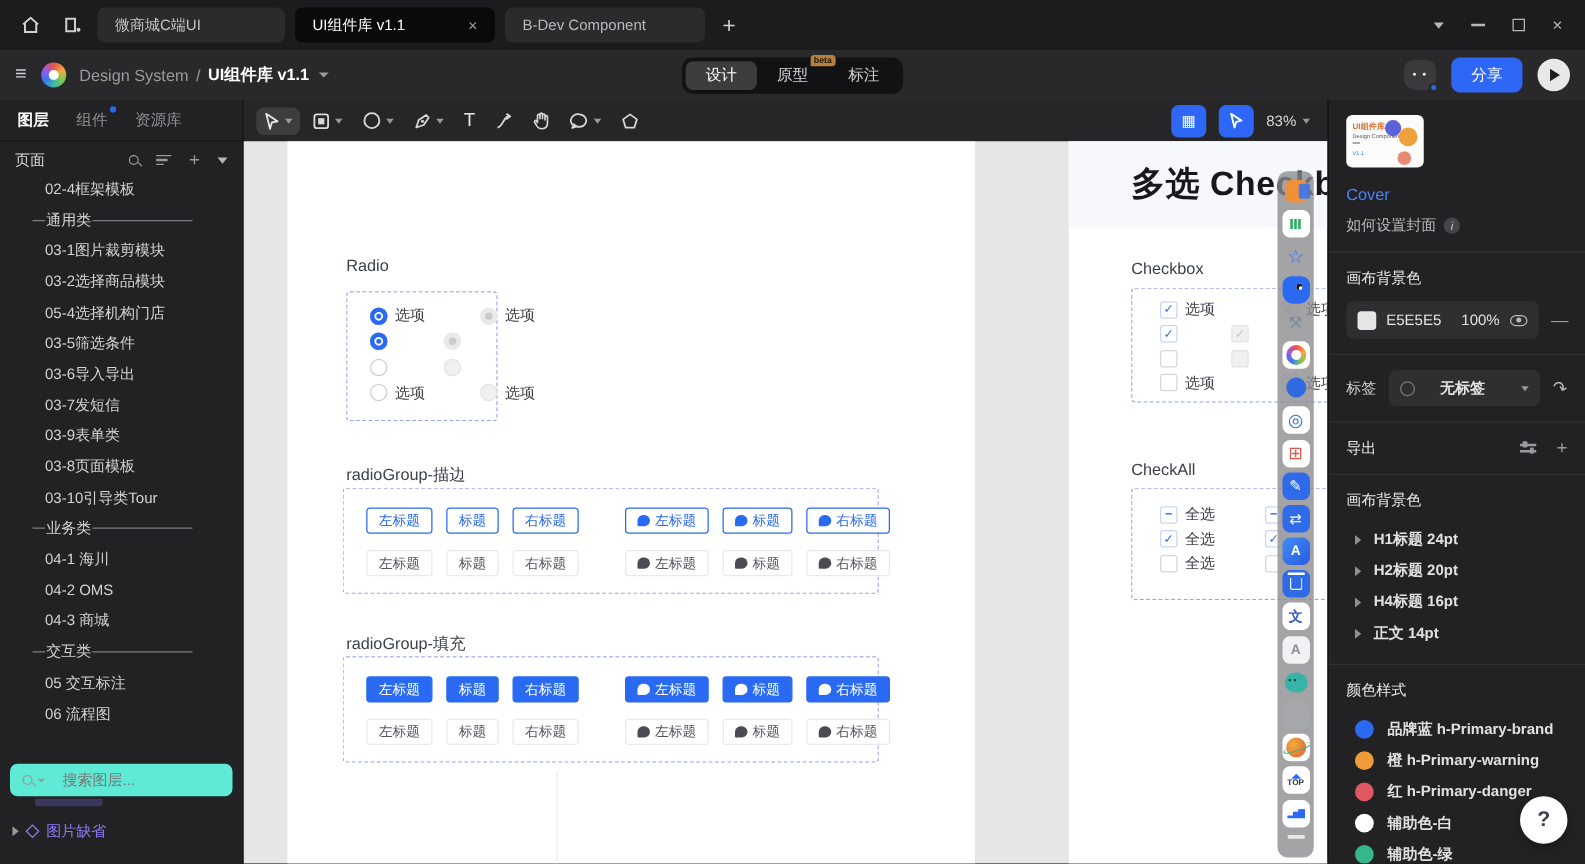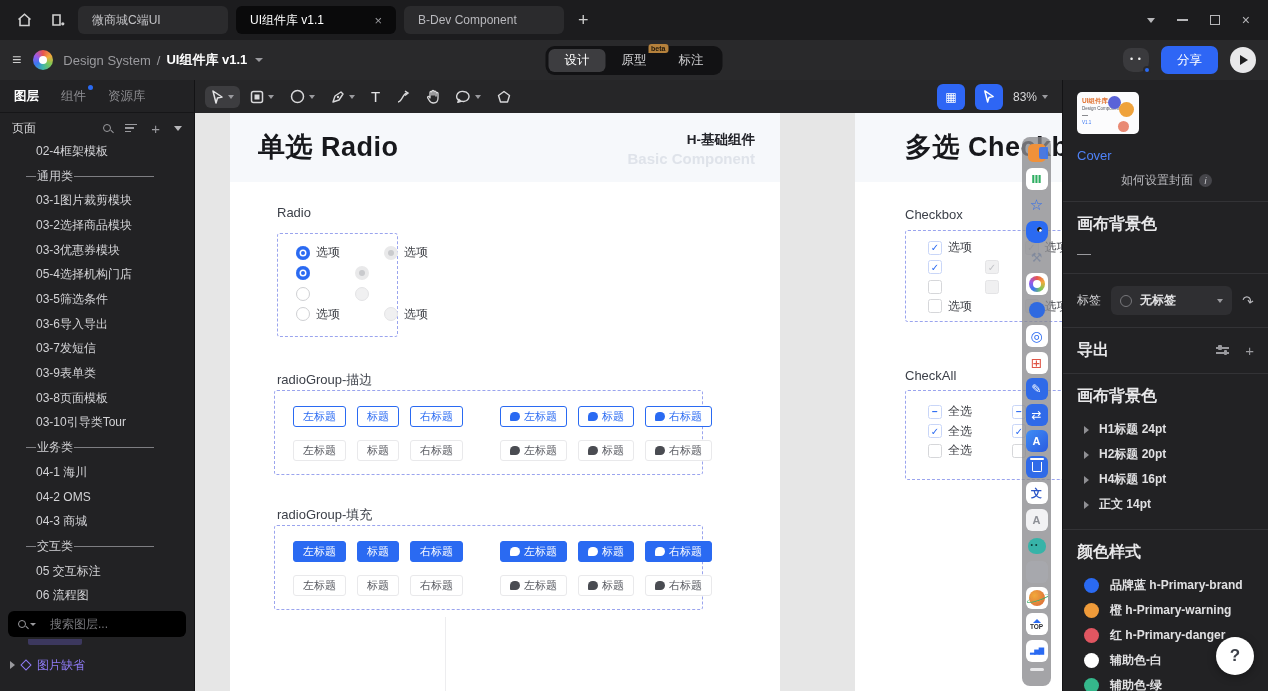--- a/index.html
+++ b/index.html
@@ -60,21 +60,21 @@
   .icon-lines { display:inline-block; width:12px; }
   .icon-lines i { display:block; height:1.4px; background:#9a9a9e; margin:2.2px 0; }
   .icon-lines i:nth-child(2){ width:9px; } .icon-lines i:nth-child(3){ width:6px; }
   .icon-plus { font-size:15px; line-height:1; }
   .pages-list { flex:1; overflow:hidden; padding-top:2px; }
   .page-item { height:24.7px; display:flex; align-items:center; padding-left:36px; color:#d3d3d6; font-size:12px; white-space:nowrap; }
   .page-item.cut { margin-top:-6px; }
   .page-divider { height:24.7px; display:flex; align-items:center; padding-left:26px; padding-right:40px; color:#d3d3d6; font-size:12px; gap:0; }
   .page-divider .dash { width:10px; height:1px; background:#7e7e82; margin-right:1px;}
   .page-divider .line { flex:1; height:1px; background:#7e7e82; margin-left:1px; }
-  .layer-search { margin:4px 8px 2px; height:26px; background:#000000; border-radius:6px; display:flex; align-items:center; padding:0 10px; gap:4px; flex:none;}
+  .layer-search { margin:4px 8px 2px; height:26px; background:#5eead4; border-radius:6px; display:flex; align-items:center; padding:0 10px; gap:4px; flex:none;}
   .layer-search .ph { color:#77777b; font-size:12px; margin-left:10px; }
   .layer-search .sc-caret { width:0;height:0;border-left:3px solid transparent;border-right:3px solid transparent;border-top:3.5px solid #9a9a9e;}
   .layer-rows { flex:none; height:52px; overflow:hidden; position:relative; }
   .layer-row { height:24px; display:flex; align-items:center; gap:7px; padding-left:10px; color:#8f7bf5; font-size:12px; }
   .layer-row.partial { opacity:.55; margin-top:-10px; padding-left:28px; }
   .layer-row .expander { width:0;height:0;border-top:4px solid transparent;border-bottom:4px solid transparent;border-left:5px solid #9a9a9e; }
   .diamond { width:8px; height:8px; border:1.3px solid #8f7bf5; transform:rotate(45deg); display:inline-block; }
   .ph-block { width:54px; height:7px; background:#5f54a8; border-radius:2px; opacity:.8;}
 
   
@@ -183,35 +183,35 @@
   .cover-thumb .ct1 { color:#e0702e; font-size:6.5px; font-weight:bold; position:absolute; left:5px; top:5px; }
   .cover-thumb .ct2 { color:#55575e; font-size:4.5px; position:absolute; left:5px; top:14px; }
   .cover-thumb .ct3 { color:#2b2d33; font-size:6px; position:absolute; left:5px; top:20px; font-weight:bold;}
   .cover-thumb .ct4 { color:#3a77f2; font-size:4.5px; position:absolute; left:5px; top:28px; }
   .cov-ball { position:absolute; border-radius:50%; }
   .cb1 { width:13px; height:13px; background:#5a63d8; right:18px; top:4px; }
   .cb2 { width:15px; height:15px; background:#efa23b; right:5px; top:10px; }
   .cb3 { width:11px; height:11px; background:#e98a74; right:10px; bottom:2px; }
   .cover-meta { display:flex; flex-direction:column; gap:9px; padding-top:2px; }
   .cover-link { color:#4f82f7; font-size:13px; }
-  .cover-hint { color:#b9b9bd; font-size:12px; display:flex; align-items:center; gap:6px;margin-left:44px; }
+  .cover-hint { color:#b9b9bd; font-size:12px; display:flex; align-items:center; gap:6px; }
   .info-i { width:13px; height:13px; border-radius:50%; background:#45454a; color:#cfcfd2; font-size:9px; display:inline-flex; align-items:center; justify-content:center; font-style:italic; }
   .insp-divider { height:1px; background:#333336; margin:12px -14px; }
-  .sec-title { color:#e8e8ea; font-size:16px; font-weight:bold; }
+  .sec-title { color:#e8e8ea; font-size:12px; font-weight:normal; }
   .color-row { margin-top:10px; display:flex; align-items:center; gap:10px; }
   .color-field { flex:1; height:30px; background:#2f2f32; border-radius:6px; display:flex; align-items:center; padding:0 9px; gap:8px; }
   .swatch { width:15px; height:15px; border-radius:3px; background:#e5e5e5; flex:none; }
   .hex { color:#e3e3e5; font-size:12px; }
   .pct { color:#e3e3e5; font-size:12px; margin-left:8px; }
   .icon-eye { margin-left:auto; width:14px; height:9px; border:1.3px solid #b9b9bd; border-radius:70% 70% 70% 70%/100% 100% 100% 100%; position:relative; }
   .icon-eye::after { content:""; position:absolute; width:4px; height:4px; border-radius:50%; background:#b9b9bd; left:50%; top:50%; transform:translate(-50%,-50%); }
   .row-minus { color:#9a9a9e; font-size:14px; }
   .tag-row { display:flex; align-items:center; gap:10px; }
   .tag-label { font-size:12px; color:#cfcfd2; flex:none; }
-  .tag-select { flex:1; height:29px; background:#2f2f32; border-radius:6px; display:flex; align-items:center; gap:8px; padding:12px 9px; }
+  .tag-select { flex:1; height:29px; background:#2f2f32; border-radius:6px; display:flex; align-items:center; gap:20px; padding:12px 9px; }
   .tag-circle { width:12px; height:12px; border-radius:50%; border:1.3px solid #77777b; flex:none;}
   .tag-value { color:#e3e3e5; font-size:12px; font-weight:bold; }
   .tag-select .t-caret { margin-left:auto; }
   .icon-undo { color:#b9b9bd; font-size:14px; transform:scaleX(-1) rotate(-12deg); display:inline-block; }
   .export-row { display:flex; align-items:center; }
   .export-icons { margin-left:auto; display:flex; gap:16px; color:#9a9a9e; align-items:center; }
   .icon-adjust { display:inline-block; width:13px; }
   .icon-adjust i { display:block; height:1.4px; background:#9a9a9e; margin:3.5px 0; position:relative; }
   .icon-adjust i::after { content:""; position:absolute; width:3.5px; height:5px; border-radius:1px; background:#9a9a9e; top:-2px; }
   .icon-adjust i:nth-child(1)::after { left:2px; } .icon-adjust i:nth-child(2)::after { right:2px; }
@@ -323,23 +323,20 @@
             <span>通用类</span>
             <span class="line"></span>
           </div>
         <div class="page-item">
             <span>03-1图片裁剪模块</span>
           </div>
         <div class="page-item">
             <span>03-2选择商品模块</span>
           </div>
         <div class="page-item">
-            <span>03-3优惠券模块</span>
-          </div>
-        <div class="page-item">
             <span>05-4选择机构门店</span>
           </div>
         <div class="page-item">
             <span>03-5筛选条件</span>
           </div>
         <div class="page-item">
             <span>03-6导入导出</span>
           </div>
         <div class="page-item">
             <span>03-7发短信</span>
@@ -459,27 +456,20 @@
           <span class="zoom-ctl">
             <span>83%</span>
             <span class="t-caret"></span>
           </span>
         </div>
       </div>
 
       <div class="canvas-content">
 
         <div class="frame frame-radio">
-          <div class="frame-head">
-            <div class="frame-title">单选 Radio</div>
-            <div class="frame-tag">
-              <div class="cn">H-基础组件</div>
-              <div class="en">Basic Component</div>
-            </div>
-          </div>
 
           <div class="sec-label" style="left:47px;top:92px;">Radio</div>
           <div class="dash-box radio-grid">
             <div class="r-row">
               <span class="r-cell w">
                   <span class="radio sel"></span>
                   <span class="opt-label">选项</span>
                 </span>
               <span class="r-cell w">
                   <span class="radio sel-dis"></span>
@@ -743,20 +733,26 @@
               <span>如何设置封面</span>
               <span class="info-i">i</span>
             </span>
         </div>
       </div>
 
       <div class="insp-divider"></div>
 
       <div class="sec-title">画布背景色</div>
       <div class="color-row">
+        <div class="color-field">
+          <span class="swatch"></span>
+          <span class="hex">E5E5E5</span>
+          <span class="pct">100%</span>
+          <span class="icon-eye"></span>
+        </div>
         <span class="row-minus">—</span>
       </div>
 
       <div class="insp-divider"></div>
 
       <div class="tag-row">
         <span class="tag-label">标签</span>
         <div class="tag-select">
           <span class="tag-circle"></span>
           <span class="tag-value">无标签</span>

